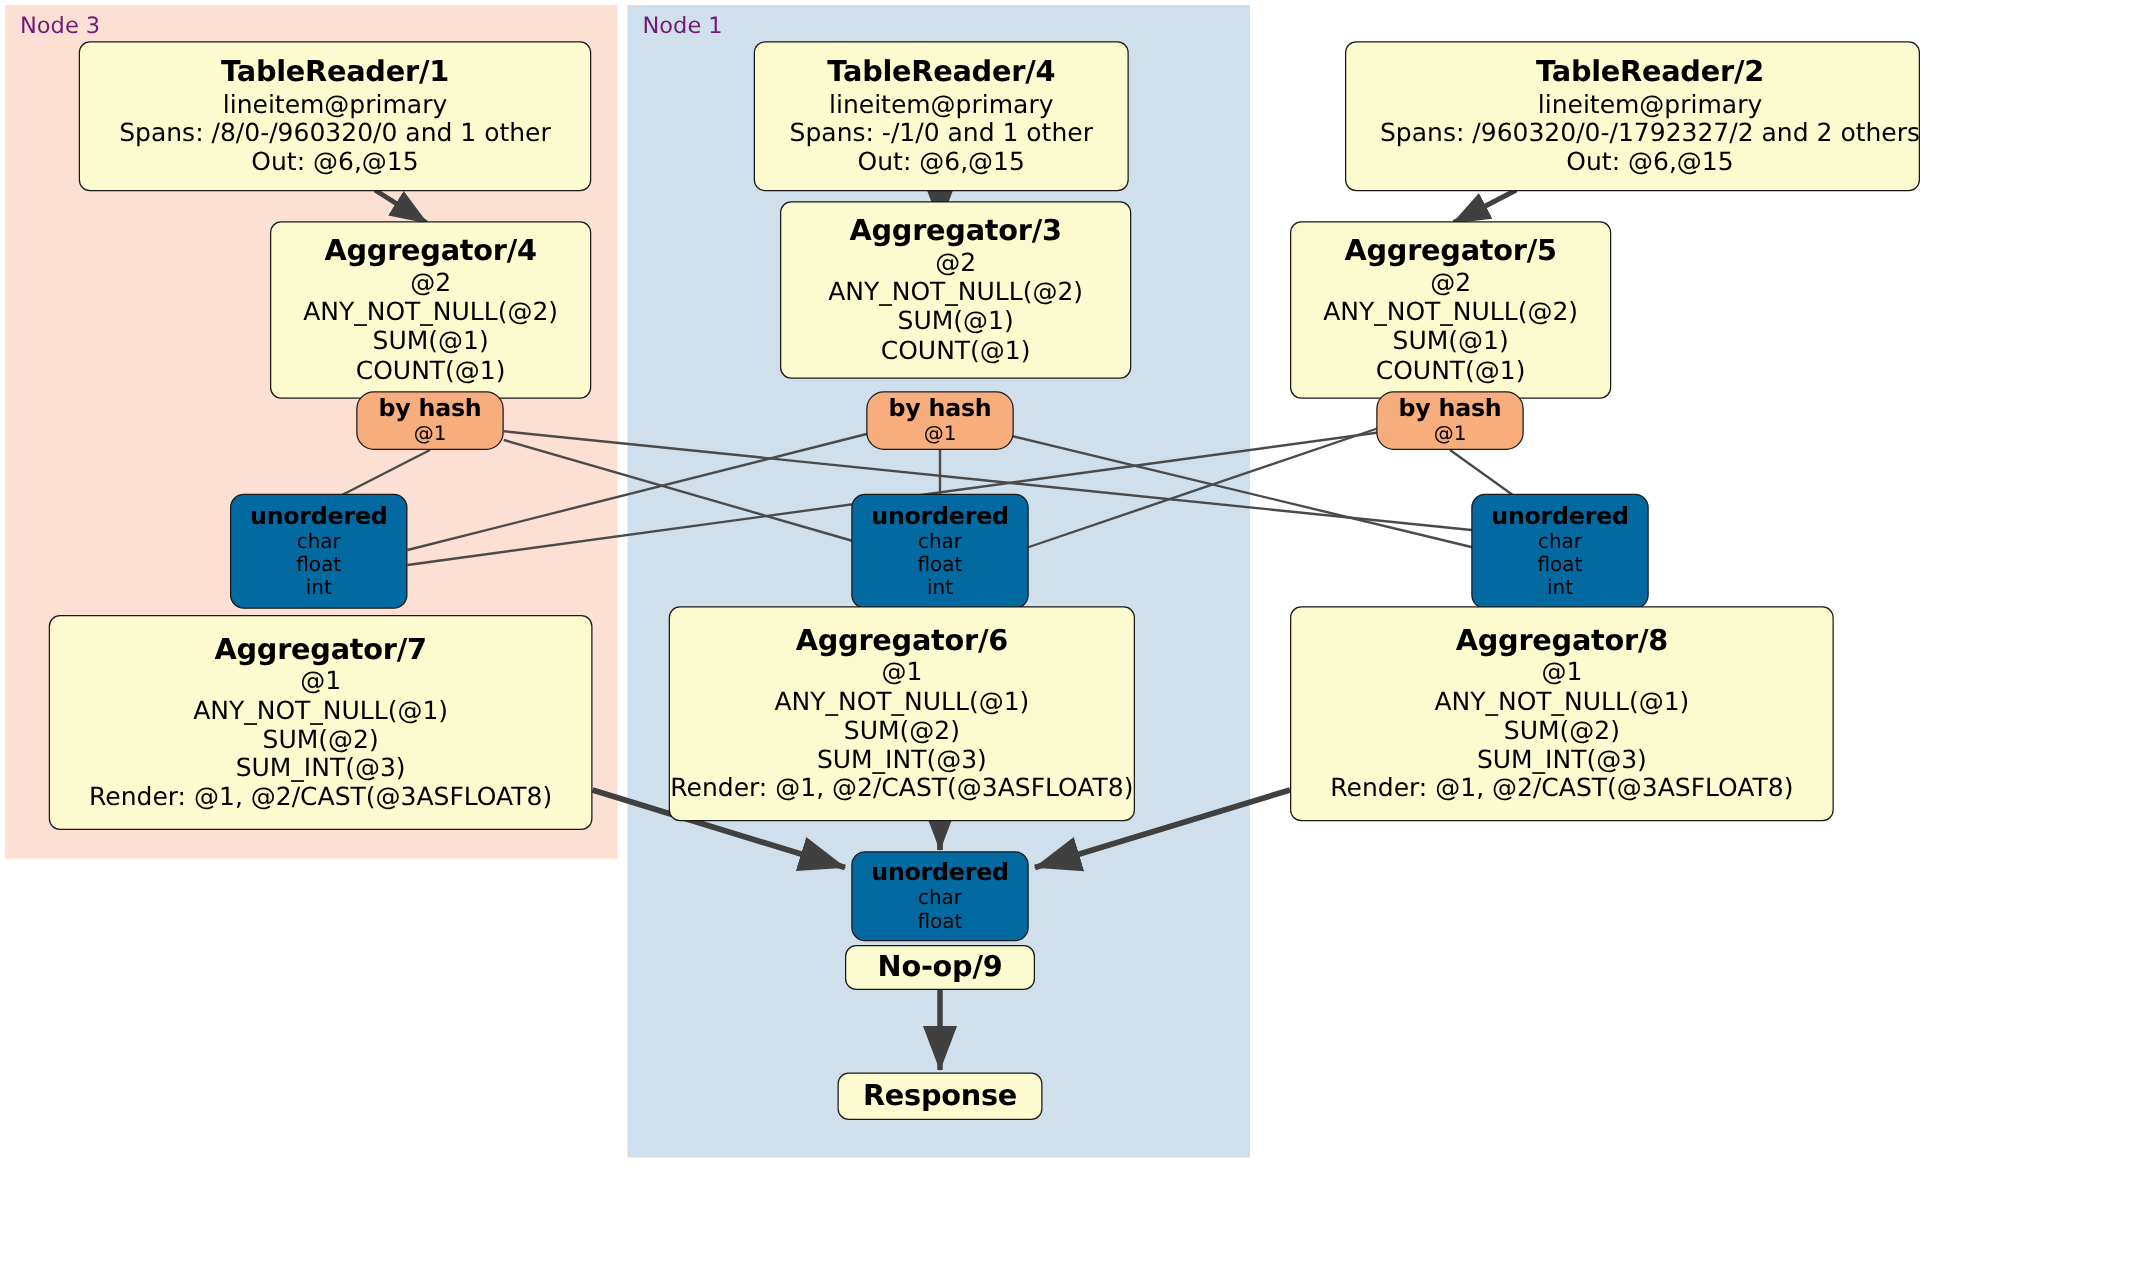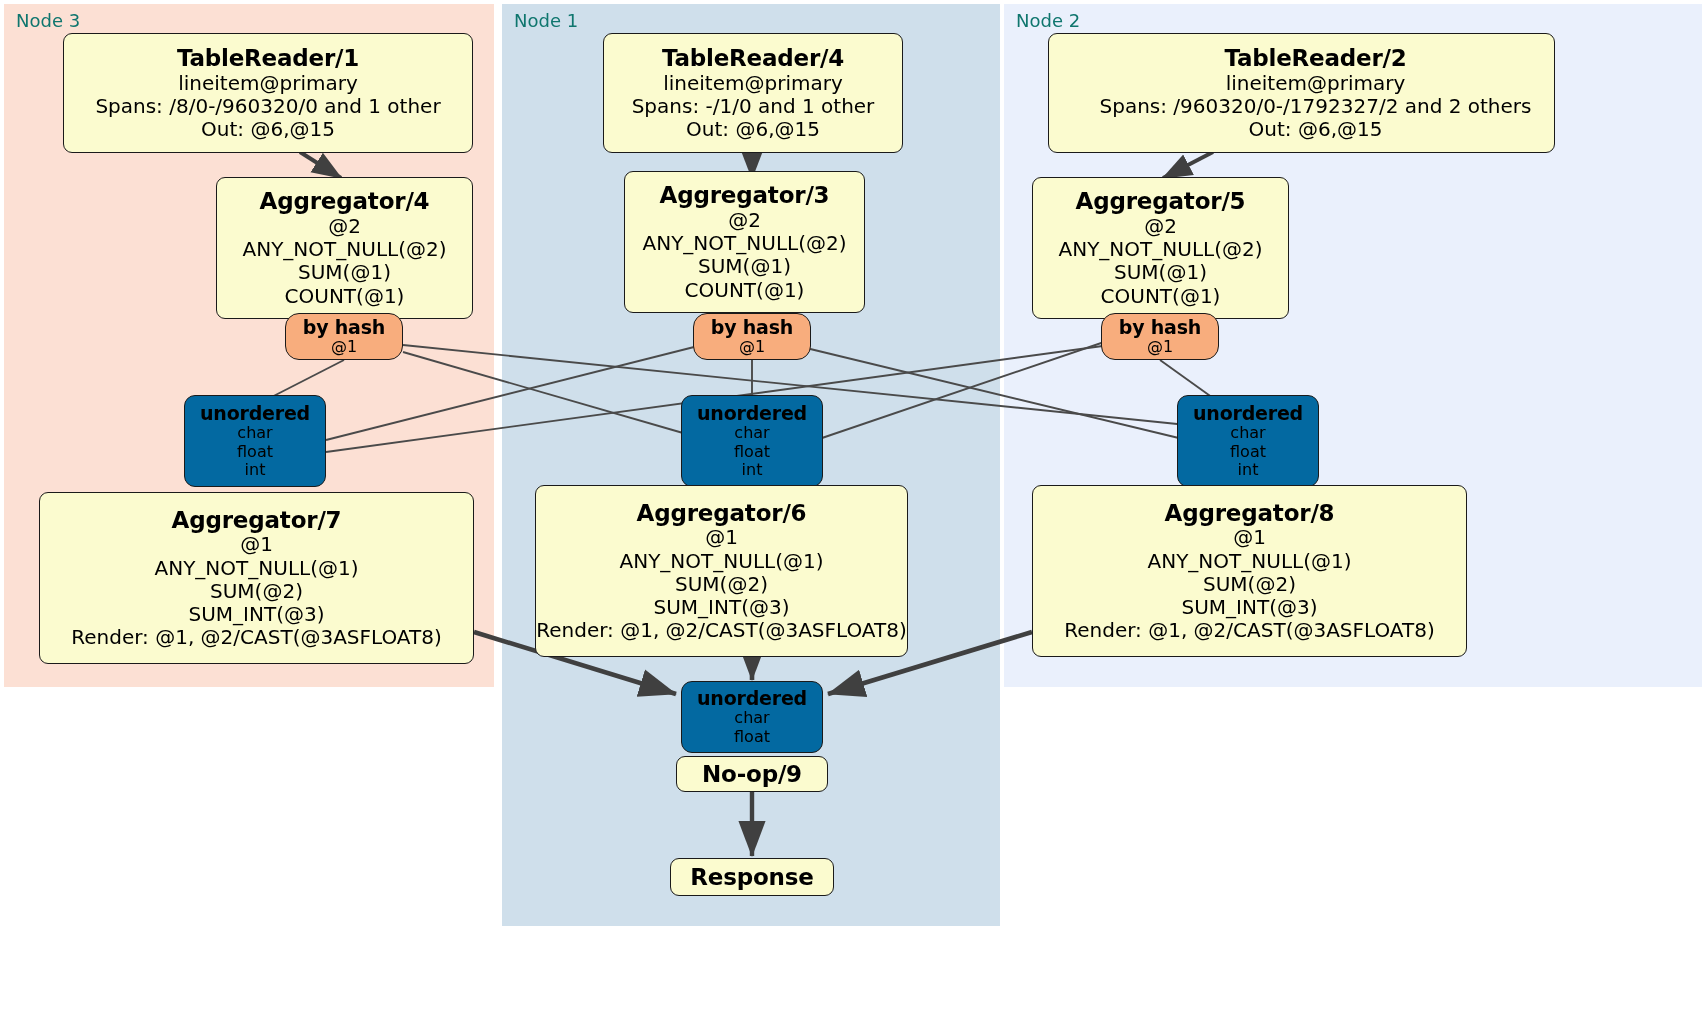--- a/index.html
+++ b/index.html
@@ -27,21 +27,21 @@
   }
   .cluster {
     position: absolute;
     box-sizing: border-box;
   }
   .cluster-label {
     position: absolute;
     left: 12px;
     top: 6px;
     font-size: 18px;
-    color: #0f766e;
+    color: #701a75;
     font-family: "DejaVu Sans", "Liberation Sans", sans-serif;
   }
   .node {
     position: absolute;
     box-sizing: border-box;
     border: 1.6px solid #1a1a1a;
     border-radius: 9px;
     display: flex;
     flex-direction: column;
     align-items: center;
@@ -91,23 +91,20 @@
 <body>
 
 <div id="canvas">
 
   <div class="cluster" style="left:4px; top:4px; width:490px; height:683px; background:#fce0d4;">
     <span class="cluster-label">Node 3</span>
   </div>
   <div class="cluster" style="left:502px; top:4px; width:498px; height:922px; background:#cfdfeb;">
     <span class="cluster-label">Node 1</span>
   </div>
-  <div class="cluster" style="left:1004px; top:4px; width:698px; height:683px; background:#eaf0fc;">
-    <span class="cluster-label">Node 2</span>
-  </div>
 
   <svg id="edges" viewBox="0 0 1706 1016">
     <defs>
       <marker id="arrowBig" markerWidth="9" markerHeight="9" refX="7.2" refY="3.1" orient="auto" markerUnits="strokeWidth">
         <path d="M0,0.2 L7.6,3.1 L0,6.0 z" fill="#404040"></path>
       </marker>
       <marker id="arrowSm" markerWidth="10" markerHeight="10" refX="8" refY="3.4" orient="auto" markerUnits="strokeWidth">
         <path d="M0,0.3 L8.2,3.4 L0,6.5 z" fill="#404040"></path>
       </marker>
     </defs>
@@ -157,36 +154,36 @@
     <div class="line">Out: @6,@15</div>
   </div>
 
   <div class="node proc" style="left:603px; top:33px; width:300px; height:120px;">
     <div class="title">TableReader/4</div>
     <div class="line">lineitem@primary</div>
     <div class="line">Spans: -/1/0 and 1 other</div>
     <div class="line">Out: @6,@15</div>
   </div>
 
-  <div class="node proc" style="left:1048px; top:33px; width:507px; height:120px;padding-left:28px;">
+  <div class="node proc" style="left:1076px; top:33px; width:460px; height:120px;padding-left:28px;">
     <div class="title">TableReader/2</div>
     <div class="line">lineitem@primary</div>
     <div class="line">Spans: /960320/0-/1792327/2 and 2 others</div>
     <div class="line">Out: @6,@15</div>
   </div>
 
   <div class="node proc" style="left:216px; top:177px; width:257px; height:142px;">
     <div class="title">Aggregator/4</div>
     <div class="line">@2</div>
     <div class="line">ANY_NOT_NULL(@2)</div>
     <div class="line">SUM(@1)</div>
     <div class="line">COUNT(@1)</div>
   </div>
 
-  <div class="node proc" style="left:624px; top:171px; width:241px; height:142px;">
+  <div class="node proc" style="left:624px; top:161px; width:281px; height:142px;">
     <div class="title">Aggregator/3</div>
     <div class="line">@2</div>
     <div class="line">ANY_NOT_NULL(@2)</div>
     <div class="line">SUM(@1)</div>
     <div class="line">COUNT(@1)</div>
   </div>
 
   <div class="node proc" style="left:1032px; top:177px; width:257px; height:142px;">
     <div class="title">Aggregator/5</div>
     <div class="line">@2</div>

